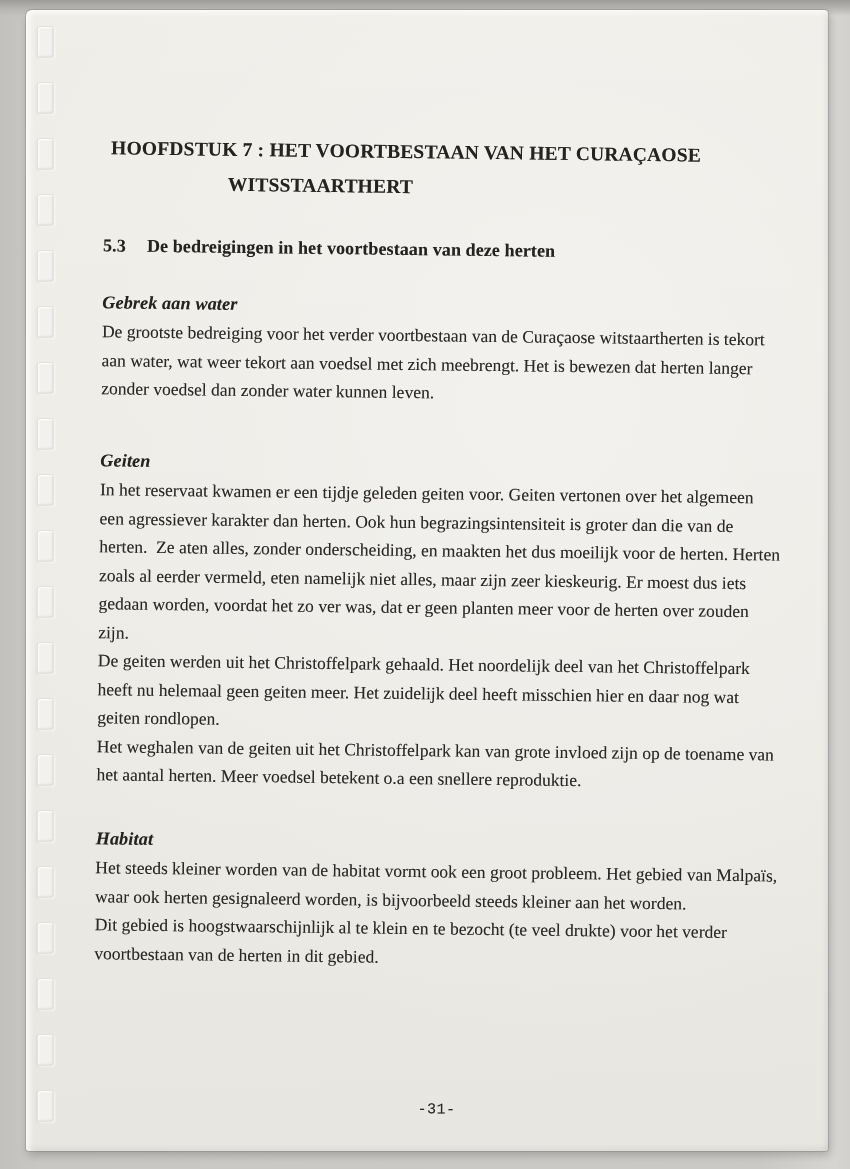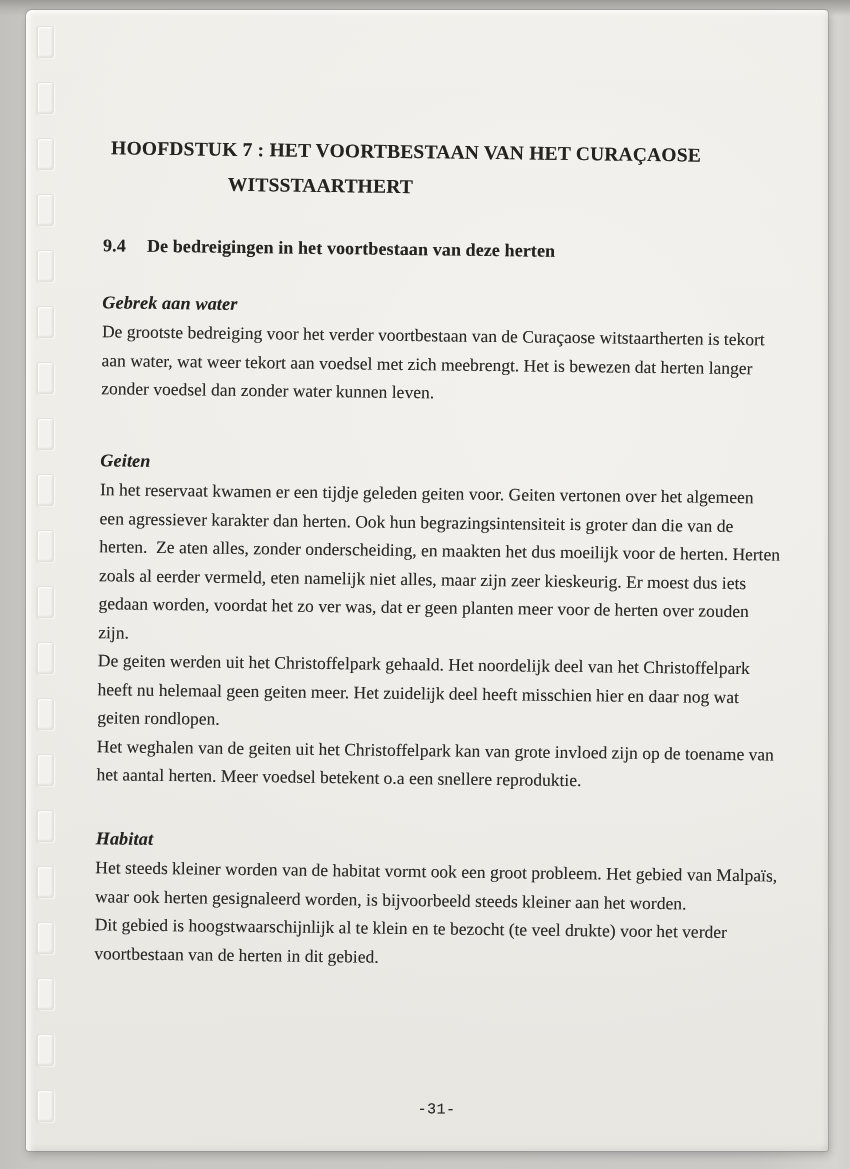--- a/index.html
+++ b/index.html
@@ -108,21 +108,21 @@
         <div class="hole" style="top: 1024px;"></div>
         <div class="hole" style="top: 1080px;"></div>
       </div>
   </div>
 
   <div class="content">
 
     <h1 class="chapter-title"><span class="line1">HOOFDSTUK 7 : HET VOORTBESTAAN VAN HET CURAÇAOSE</span><span class="line2">WITSSTAARTHERT</span></h1>
 
     <div class="sec-head">
-      <span class="num">9.4</span><span>De bedreigingen in het voortbestaan van deze herten</span>
+      <span class="num">5.3</span><span>De bedreigingen in het voortbestaan van deze herten</span>
     </div>
 
     <div class="sub sub-water">
       <h3>Gebrek aan water</h3>
       <p>De grootste bedreiging voor het verder voortbestaan van de Curaçaose witstaartherten is tekort aan water, wat weer tekort aan voedsel met zich meebrengt. Het is bewezen dat herten langer zonder voedsel dan zonder water kunnen leven.</p>
     </div>
 
     <div class="sub sub-geiten">
       <h3>Geiten</h3>
       <p>In het reservaat kwamen er een tijdje geleden geiten voor. Geiten vertonen over het algemeen een agressiever karakter dan herten. Ook hun begrazingsintensiteit is groter dan die van de herten.  Ze aten alles, zonder onderscheiding, en maakten het dus moeilijk voor de herten. Herten zoals al eerder vermeld, eten namelijk niet alles, maar zijn zeer kieskeurig. Er moest dus iets gedaan worden, voordat het zo ver was, dat er geen planten meer voor de herten over zouden zijn.</p>

